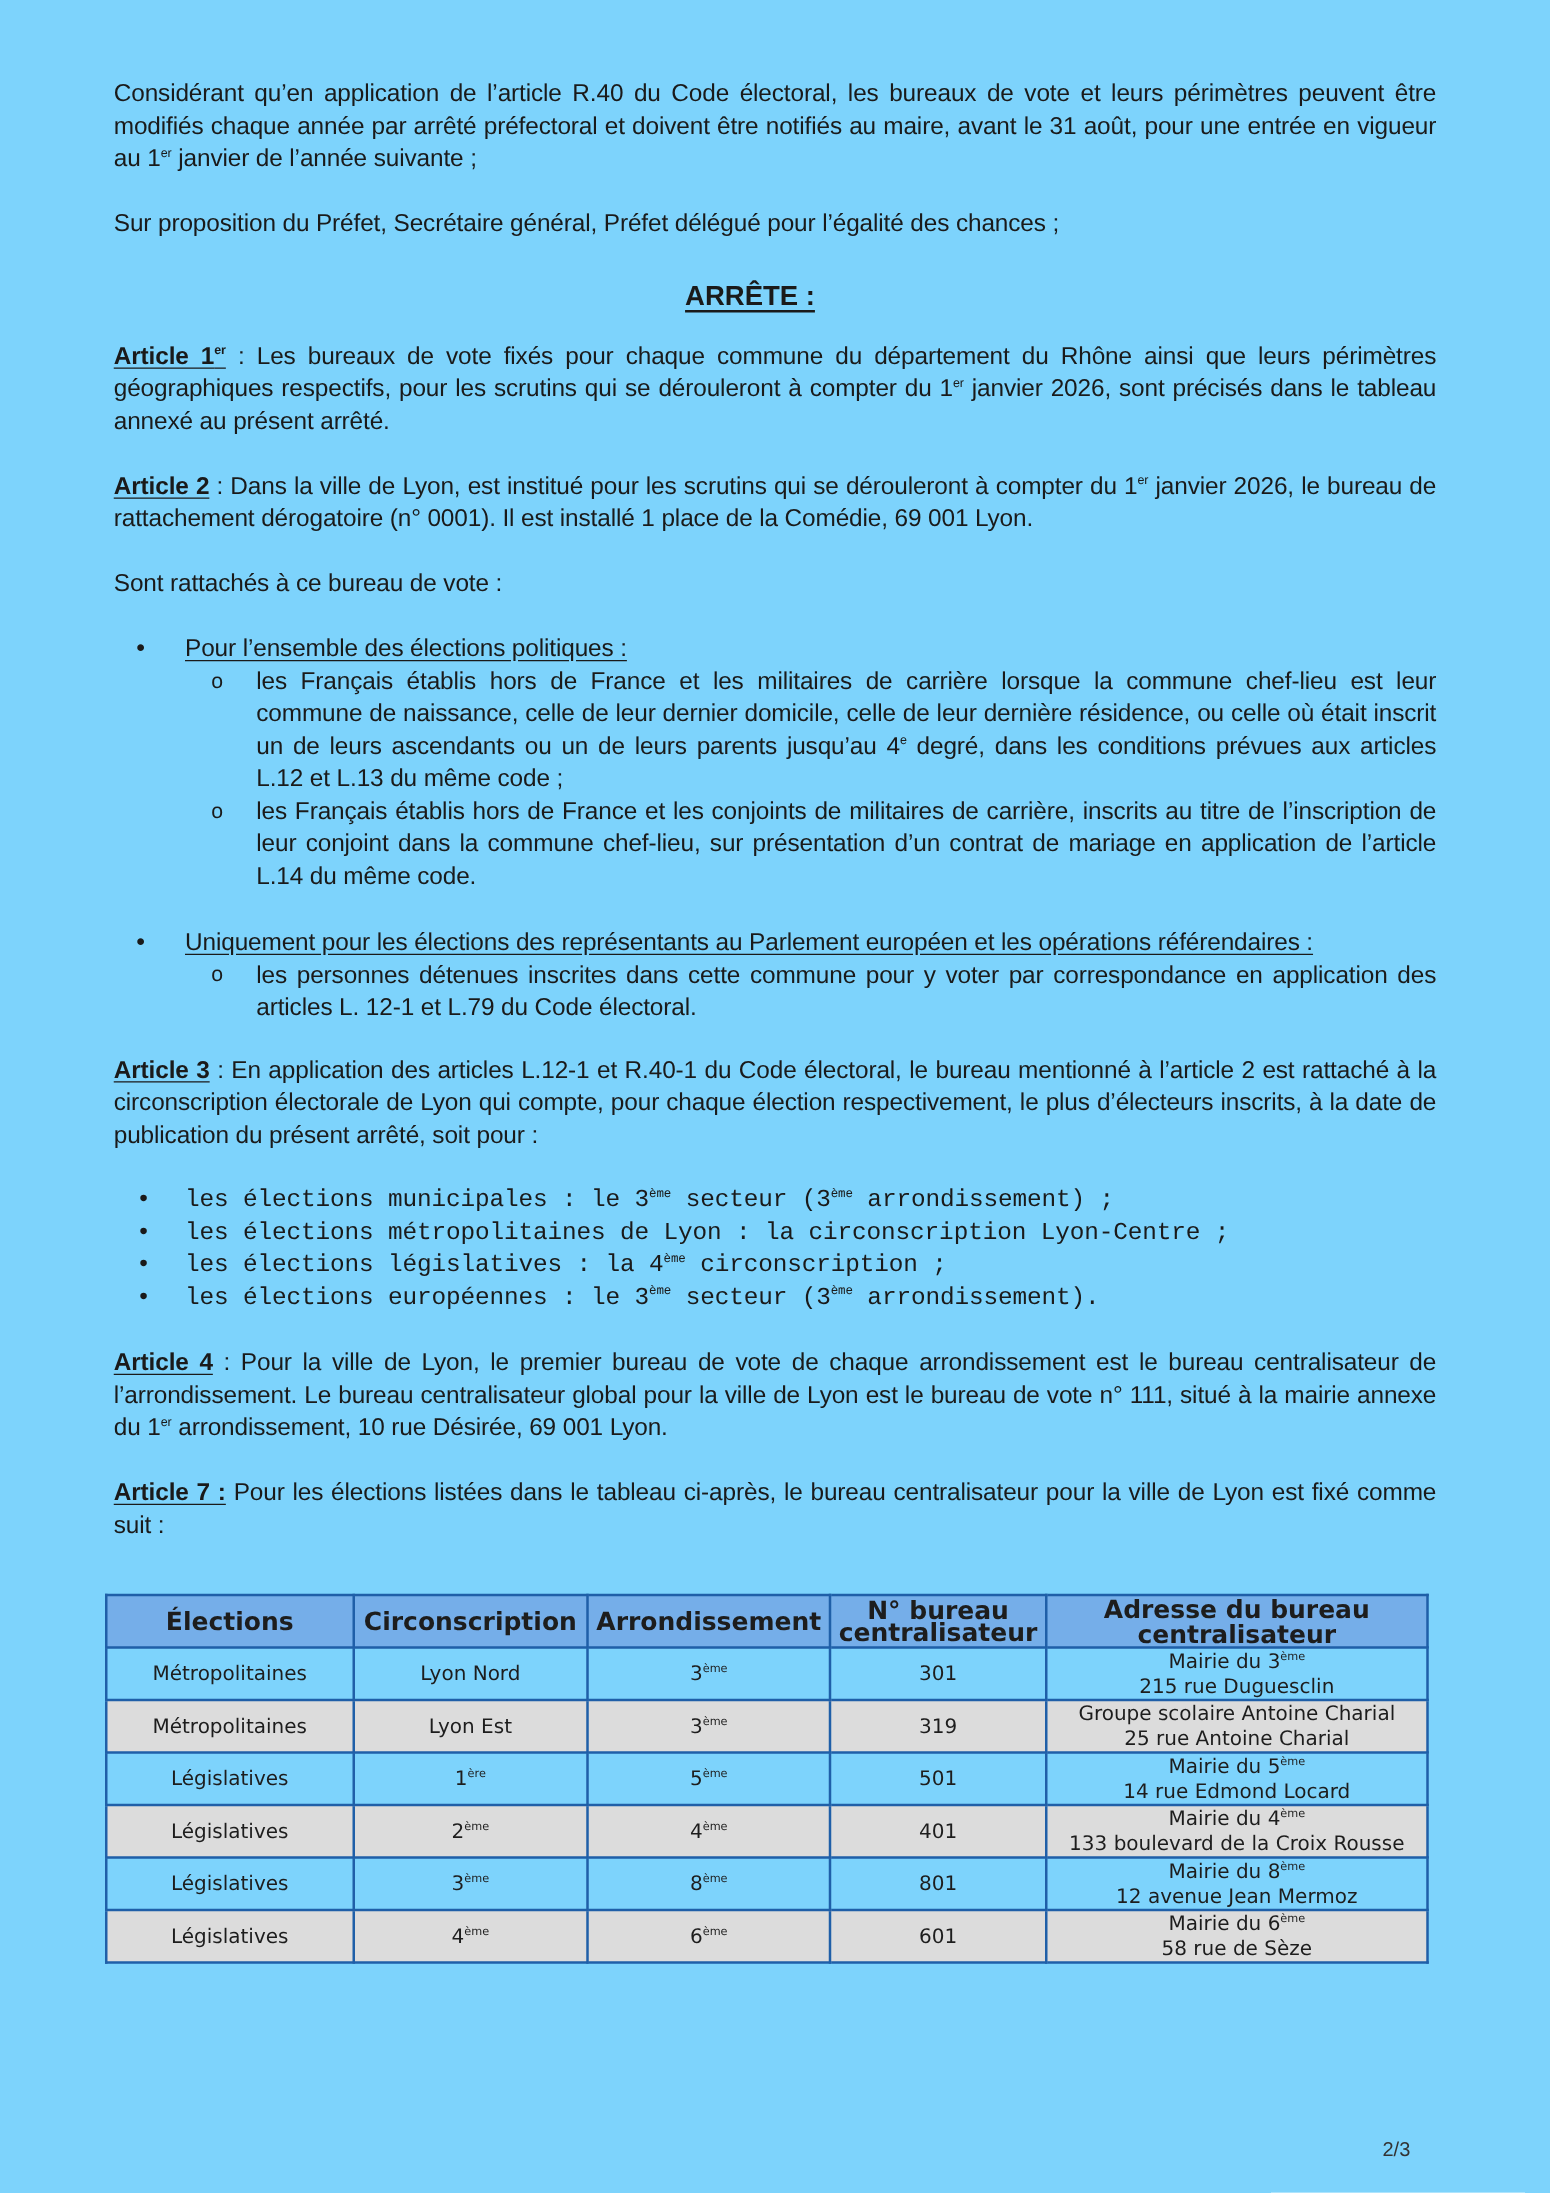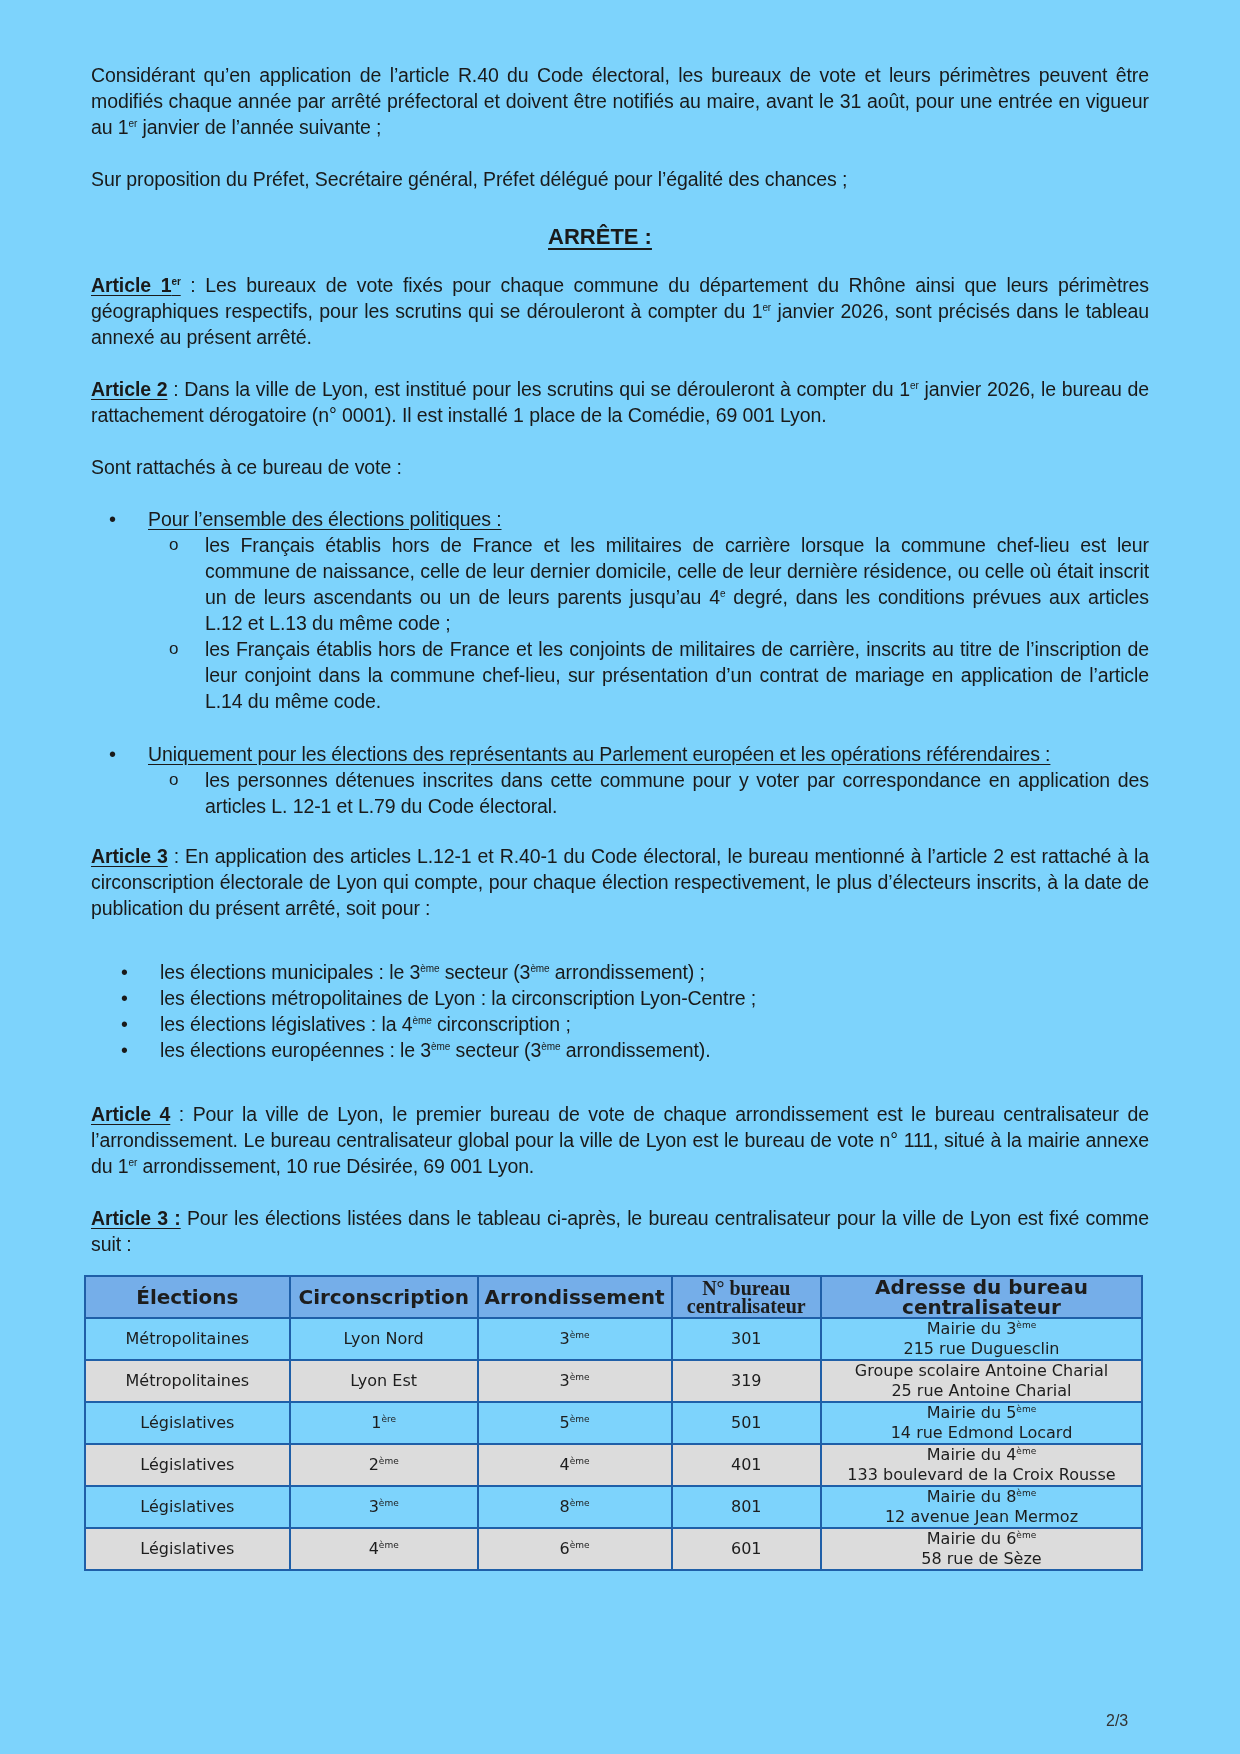--- a/index.html
+++ b/index.html
@@ -26,21 +26,21 @@
   ul.lvl1 { list-style: none; margin: 0; padding: 0; }
   ul.lvl1 > li { position: relative; padding-left: 57px; }
   ul.lvl1 > li::before {
     content: "•"; position: absolute; left: 18px; top: 0; font-size: 20px;
   }
   ul.lvl2 { list-style: none; margin: 0; padding: 0; }
   ul.lvl2 > li { position: relative; padding-left: 57px; }
   ul.lvl2 > li::before {
     content: "o"; position: absolute; left: 21px; top: 0; font-size: 17px;
   }
-  ul.bul { list-style: none; margin: 12px; padding: 0; }
+  ul.bul { list-style: none; margin: 0; padding: 0; font-family: Liberation Mono, monospace; }
   ul.bul > li { position: relative; padding-left: 57px; text-align: left; }
   ul.bul > li::before { content: "•"; position: absolute; left: 18px; top: 0; }
   .gap { height: 26px; }
 
   table.elec {
     position: absolute; left: 84px; top: 1275px; width: 1059px;
     border-collapse: collapse; font-size: 16px; color: #1d1d1d;
     font-family: "DejaVu Sans", "Liberation Sans", sans-serif;
   }
   table.elec th, table.elec td {
@@ -95,37 +95,37 @@
     <div class="gap"></div>
     <ul class="bul">
       <li><span>les élections municipales : le 3</span><sup>ème</sup><span> secteur (3</span><sup>ème</sup><span> arrondissement) ;</span></li>
       <li><span>les élections métropolitaines de Lyon : la circonscription Lyon-Centre ;</span></li>
       <li><span>les élections législatives : la 4</span><sup>ème</sup><span> circonscription ;</span></li>
       <li><span>les élections européennes : le 3</span><sup>ème</sup><span> secteur (3</span><sup>ème</sup><span> arrondissement).</span></li>
     </ul>
     <div class="gap"></div>
     <p><span class="b u">Article 4</span><span> : Pour la ville de Lyon, le premier bureau de vote de chaque arrondissement est le bureau centralisateur de l’arrondissement. Le bureau centralisateur global pour la ville de Lyon est le bureau de vote n° 111, situé à la mairie annexe du 1</span><sup>er</sup><span> arrondissement, 10 rue Désirée, 69 001 Lyon.</span></p>
     <div class="gap"></div>
-    <p><span class="b u">Article 3 :</span><span> Pour les élections listées dans le tableau ci-après, le bureau centralisateur pour la ville de Lyon est fixé comme suit :</span></p>
+    <p><span class="b u">Article 7 :</span><span> Pour les élections listées dans le tableau ci-après, le bureau centralisateur pour la ville de Lyon est fixé comme suit :</span></p>
   </div>
 
   <table class="elec">
     <colgroup>
       <col style="width:207px">
         <col style="width:188px">
         <col style="width:188px">
         <col style="width:150px">
         <col style="width:326px">
     </colgroup>
     <thead>
       <tr>
         <th>Élections</th>
         <th>Circonscription</th>
         <th>Arrondissement</th>
-        <th style="line-height:18px;font-family:Liberation Serif, serif;">N° bureau centralisateur</th>
+        <th style="line-height:18px;">N° bureau centralisateur</th>
         <th>Adresse du bureau centralisateur</th>
       </tr>
     </thead>
     <tbody>
       <tr>
         <td>Métropolitaines</td>
         <td><span>Lyon Nord</span><sup></sup></td>
         <td><span>3</span><sup>ème</sup></td>
         <td>301</td>
         <td><span>Mairie du 3</span><sup>ème</sup><br><span>215 rue Duguesclin</span></td>

